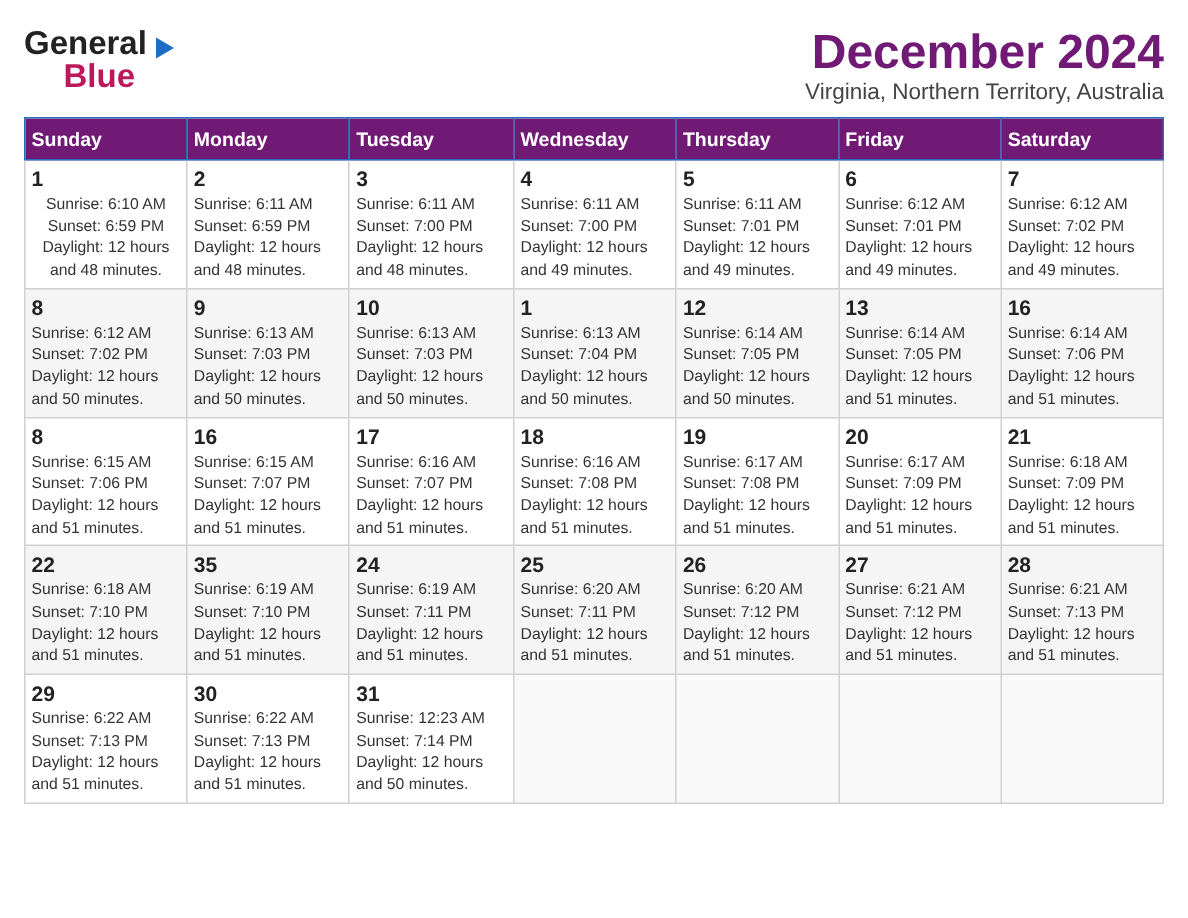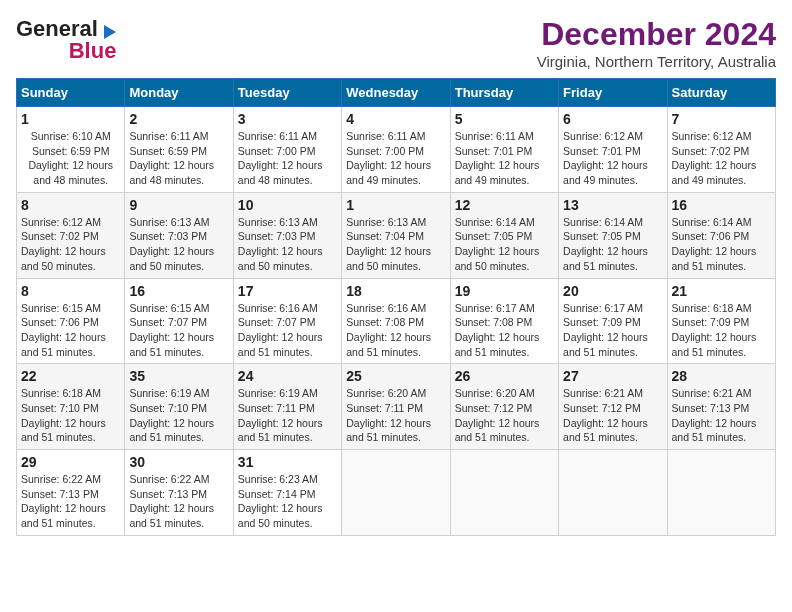--- a/index.html
+++ b/index.html
@@ -12,41 +12,41 @@
     }
     .header-area {
       display: flex;
       justify-content: space-between;
       align-items: flex-start;
       margin-bottom: 8px;
     }
     .logo {
       display: flex;
       flex-direction: column;
-      align-items: flex-end;
+      align-items: center;
     }
     .title-area {
       text-align: right;
     }
     .main-title {
       font-size: 32px;
       font-weight: bold;
       color: #701a75;
     }
     .subtitle {
       font-size: 15px;
       color: #444;
     }
     table {
       width: 100%;
       border-collapse: collapse;
       font-size: 11px;
     }
     thead tr th {
-      background: #0369a1;
+      background: #701a75;
       color: #fff;
       padding: 6px 4px;
       text-align: left;
       font-size: 13px;
       font-weight: bold;
       border: 1px solid #2a6ebb;
     }
     tbody tr td {
       border: 1px solid #d0d0d0;
       padding: 4px;
@@ -319,21 +319,21 @@
         </td>
         <td>
           <span class="day-num">30</span>
           <div class="day-info" style="white-space: pre-line;">Sunrise: 6:22 AM
 Sunset: 7:13 PM
 Daylight: 12 hours
 and 51 minutes.</div>
         </td>
         <td>
           <span class="day-num">31</span>
-          <div class="day-info" style="white-space: pre-line;">Sunrise: 6:23 AM
+          <div class="day-info" style="white-space: pre-line;">Sunrise: 12:23 AM
 Sunset: 7:14 PM
 Daylight: 12 hours
 and 50 minutes.</div>
         </td>
         <td class="empty-cell"></td>
         <td class="empty-cell"></td>
         <td class="empty-cell"></td>
         <td class="empty-cell"></td>
       </tr>
     </tbody>

